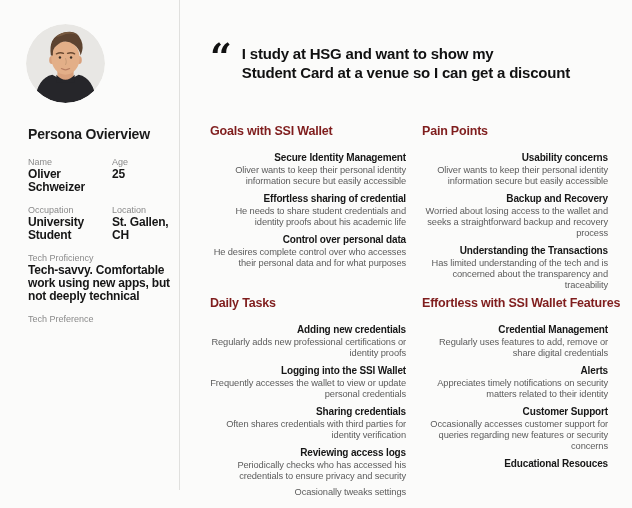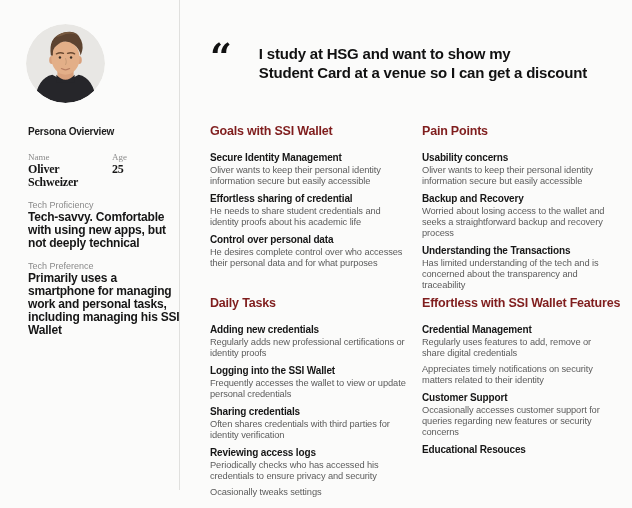--- a/index.html
+++ b/index.html
@@ -21,26 +21,26 @@
     overflow: hidden;
   }
   .avatar svg { display: block; width: 100%; height: 100%; }
 
   .left-col {
     position: absolute;
     left: 28px; top: 126px;
     width: 152px;
   }
   .persona-title {
-    font-size: 10px;
+    font-size: 14px;
     font-weight: bold;
     letter-spacing: -0.2px;
     margin-bottom: 14px;
   }
-  .pair-row { display: grid; grid-template-columns: 84px 1fr; margin-bottom: 10px; font-family: Liberation Serif, serif; }
+  .pair-row { display: grid; grid-template-columns: 84px 1fr; margin-bottom: 10px; }
   .field-label { font-size: 9px; color: #8a8a8a; line-height: 12px; }
   .field-value { font-size: 12px; font-weight: bold; line-height: 13px; letter-spacing: -0.2px; color: #161616; }
   .field-block { margin-bottom: 10px; }
 
   
   .divider {
     position: absolute;
     left: 179px; top: 0;
     width: 1px; height: 490px;
     background: #e0e0de;
@@ -54,38 +54,38 @@
   }
   .quote { display: flex; margin-top: 44px; }
   .qmark {
     font-size: 38px;
     font-weight: bold;
     line-height: 26px;
     margin-right: 10px;
     color: #111;
     font-family: "DejaVu Serif", serif;
   }
-  .qtext { font-size: 15px; font-weight: bold; line-height: 19px; letter-spacing: -0.2px; color: #111; margin-left: 17px; }
+  .qtext { font-size: 15px; font-weight: bold; line-height: 19px; letter-spacing: -0.2px; color: #111; }
 
   .columns {
     display: grid;
     grid-template-columns: 212px 202px;
     margin-top: 42px;
   }
   .panel { padding-right: 16px; }
   .row1 { min-height: 156px; }
   .panel h2 {
     font-size: 12.5px;
     font-weight: bold;
     letter-spacing: -0.2px;
     white-space: nowrap;
     margin-bottom: 13px;
     color: #7f1d1d;
   }
-  .item { margin-bottom: 5px; }
+  .item { margin-bottom: 5px; text-align: right; }
   .item h3 {
     font-size: 10px;
     font-weight: bold;
     line-height: 13px;
     letter-spacing: -0.15px;
     color: #161616;
     margin-bottom: 1px;
   }
   .item p {
     font-size: 9.3px;
@@ -131,29 +131,38 @@
     <div>
       <div class="field-label">Name</div>
       <div class="field-value">Oliver Schweizer</div>
     </div>
     <div>
       <div class="field-label">Age</div>
       <div class="field-value">25</div>
     </div>
   </div>
 
+  <div class="pair-row">
+    <div>
+      <div class="field-label">Occupation</div>
+      <div class="field-value">University Student</div>
+    </div>
+    <div>
+      <div class="field-label">Location</div>
+      <div class="field-value">St. Gallen, CH</div>
+    </div>
+  </div>
 
   <div class="field-block">
     <div class="field-label">Tech Proficiency</div>
-    <div class="field-value">Tech-savvy. Comfortable with using new apps, but not deeply technical</div>
+    <div class="field-value">Tech-savvy. Comfortable work using new apps, but not deeply technical</div>
   </div>
 
   <div class="field-block">
     <div class="field-label">Tech Preference</div>
-    <div class="field-value">Primarily uses a smartphone for managing work and personal tasks, including managing his SSI Wallet</div>
   </div>
 </aside>
 
 <div class="divider"></div>
 
 <main class="main">
 
   <div class="quote">
     <span class="qmark">“</span>
     <div class="qtext">
@@ -219,20 +228,21 @@
       </div>
     </section>
 
     <section class="panel">
       <h2>Effortless with SSI Wallet Features</h2>
       <div class="item">
         <h3>Credential Management</h3>
         <p>Regularly uses features to add, remove or share digital credentials</p>
       </div>
       <div class="item">
+        <h3>Alerts</h3>
         <p>Appreciates timely notifications on security matters related to their identity</p>
       </div>
       <div class="item">
         <h3>Customer Support</h3>
         <p>Occasionally accesses customer support for queries regarding new features or security concerns</p>
       </div>
       <div class="item">
         <h3>Educational Resouces</h3>
 
       </div>

